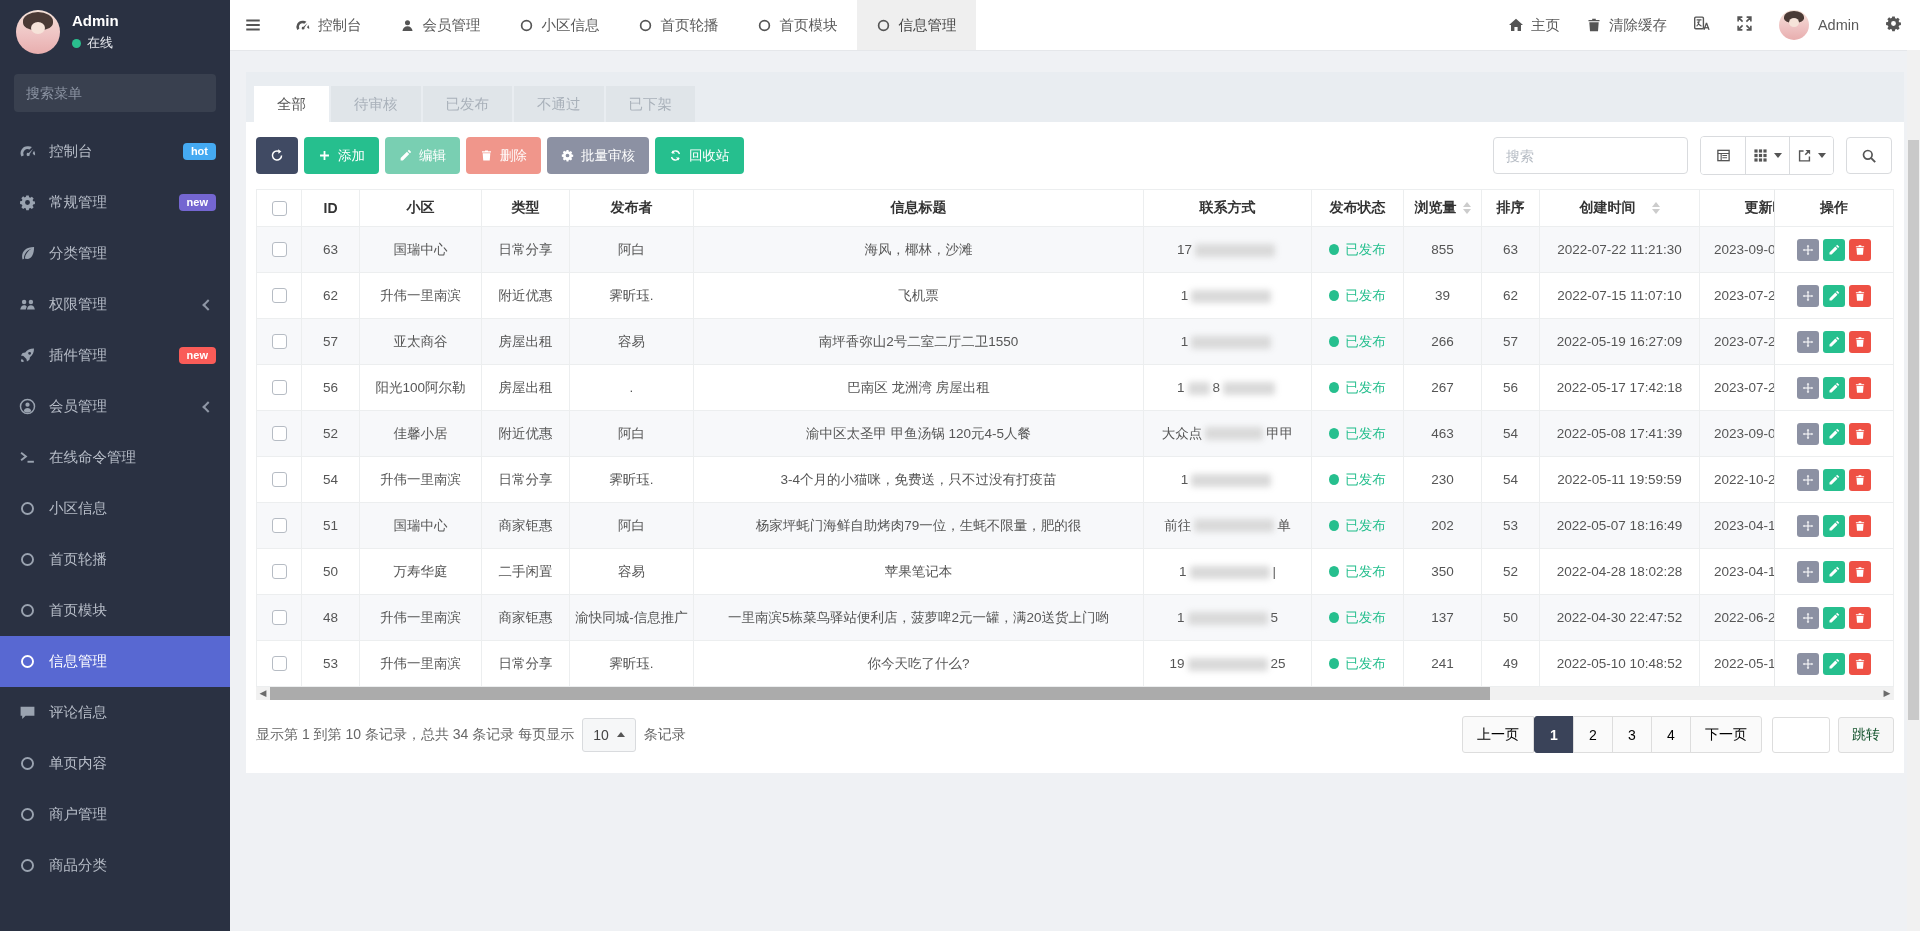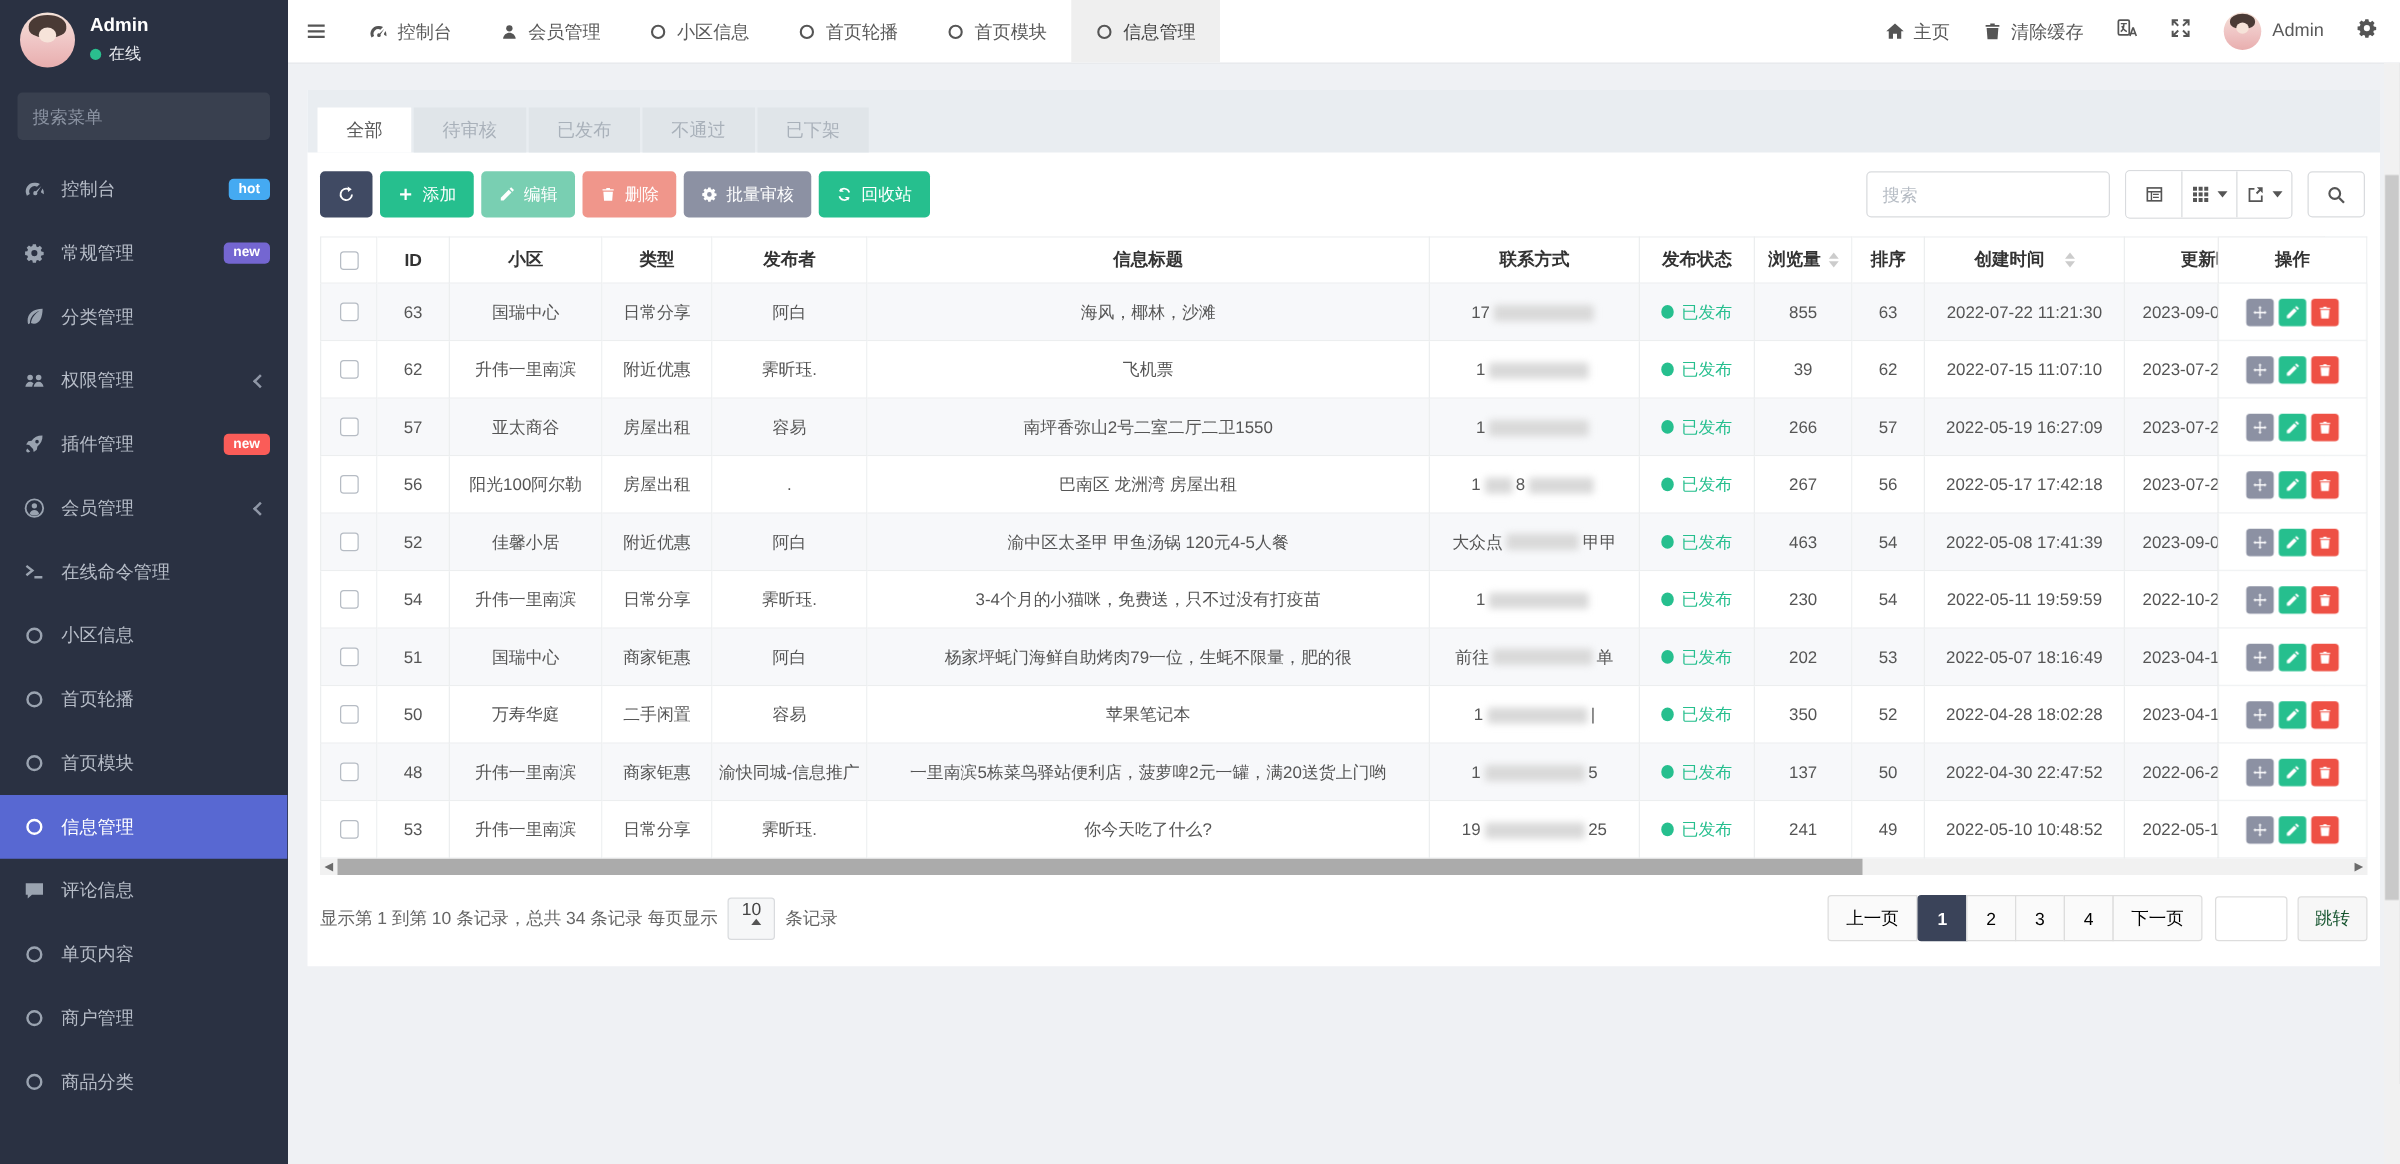--- a/index.html
+++ b/index.html
@@ -100,21 +100,21 @@
   td.c-updated { text-align:left; padding-left:14px; }
 
   
   .hscroll { margin:0 10px; height:13px; background:#f1f1f1; position:relative; display:flex; align-items:center; }
   .hscroll .arr { width:14px; text-align:center; font-size:9px; color:#6b6b6b; line-height:13px; }
   .hscroll .thumb { height:13px; background:#ababab; width:1220px; }
   .hscroll .track-rest { flex:1; }
 
   
   .panel-footer { display:flex; align-items:center; padding:16px 10px 20px 10px; color:#666; font-size:14px; }
-  .pg-size { display:inline-flex; align-items:center; border:1px solid #d9dbde; background:#f6f7f8; border-radius:3px; height:34px; padding:0 10px; margin:0 8px; cursor:pointer; color:#444;flex-direction:column; }
+  .pg-size { display:inline-flex; align-items:center; border:1px solid #d9dbde; background:#f6f7f8; border-radius:3px; height:34px; padding:0 10px; margin:0 8px; cursor:pointer; color:#444; }
   .pg-size .caret-up { width:0; height:0; border-left:4px solid transparent; border-right:4px solid transparent; border-bottom:5px solid #555; margin-left:8px; }
   .pager { margin-left:auto; display:flex; align-items:center; }
   .page-btn { min-width:40px; height:37px; padding:0 14px; display:flex; align-items:center; justify-content:center; background:#fafafa; border:1px solid #ddd; margin-left:-1px; color:#000000; font-size:14px; cursor:pointer; }
   .page-btn:first-child { margin-left:0; border-radius:3px 0 0 3px; }
   .page-btn.last { border-radius:0 3px 3px 0; }
   .page-btn.active { background:#3a4359; border-color:#3a4359; color:#fff; font-weight:bold; }
   .jump-input { width:58px; height:36px; border:1px solid #ddd; border-radius:3px; margin-left:10px; outline:none; padding:0 8px; font-size:14px; font-family:inherit; }
   .jump-btn { height:36px; padding:0 13px; margin-left:8px; background:#f7f7f7; border:1px solid #ddd; border-radius:3px; color:#14532d; font-size:14px; font-family:inherit; cursor:pointer; }
 
   

